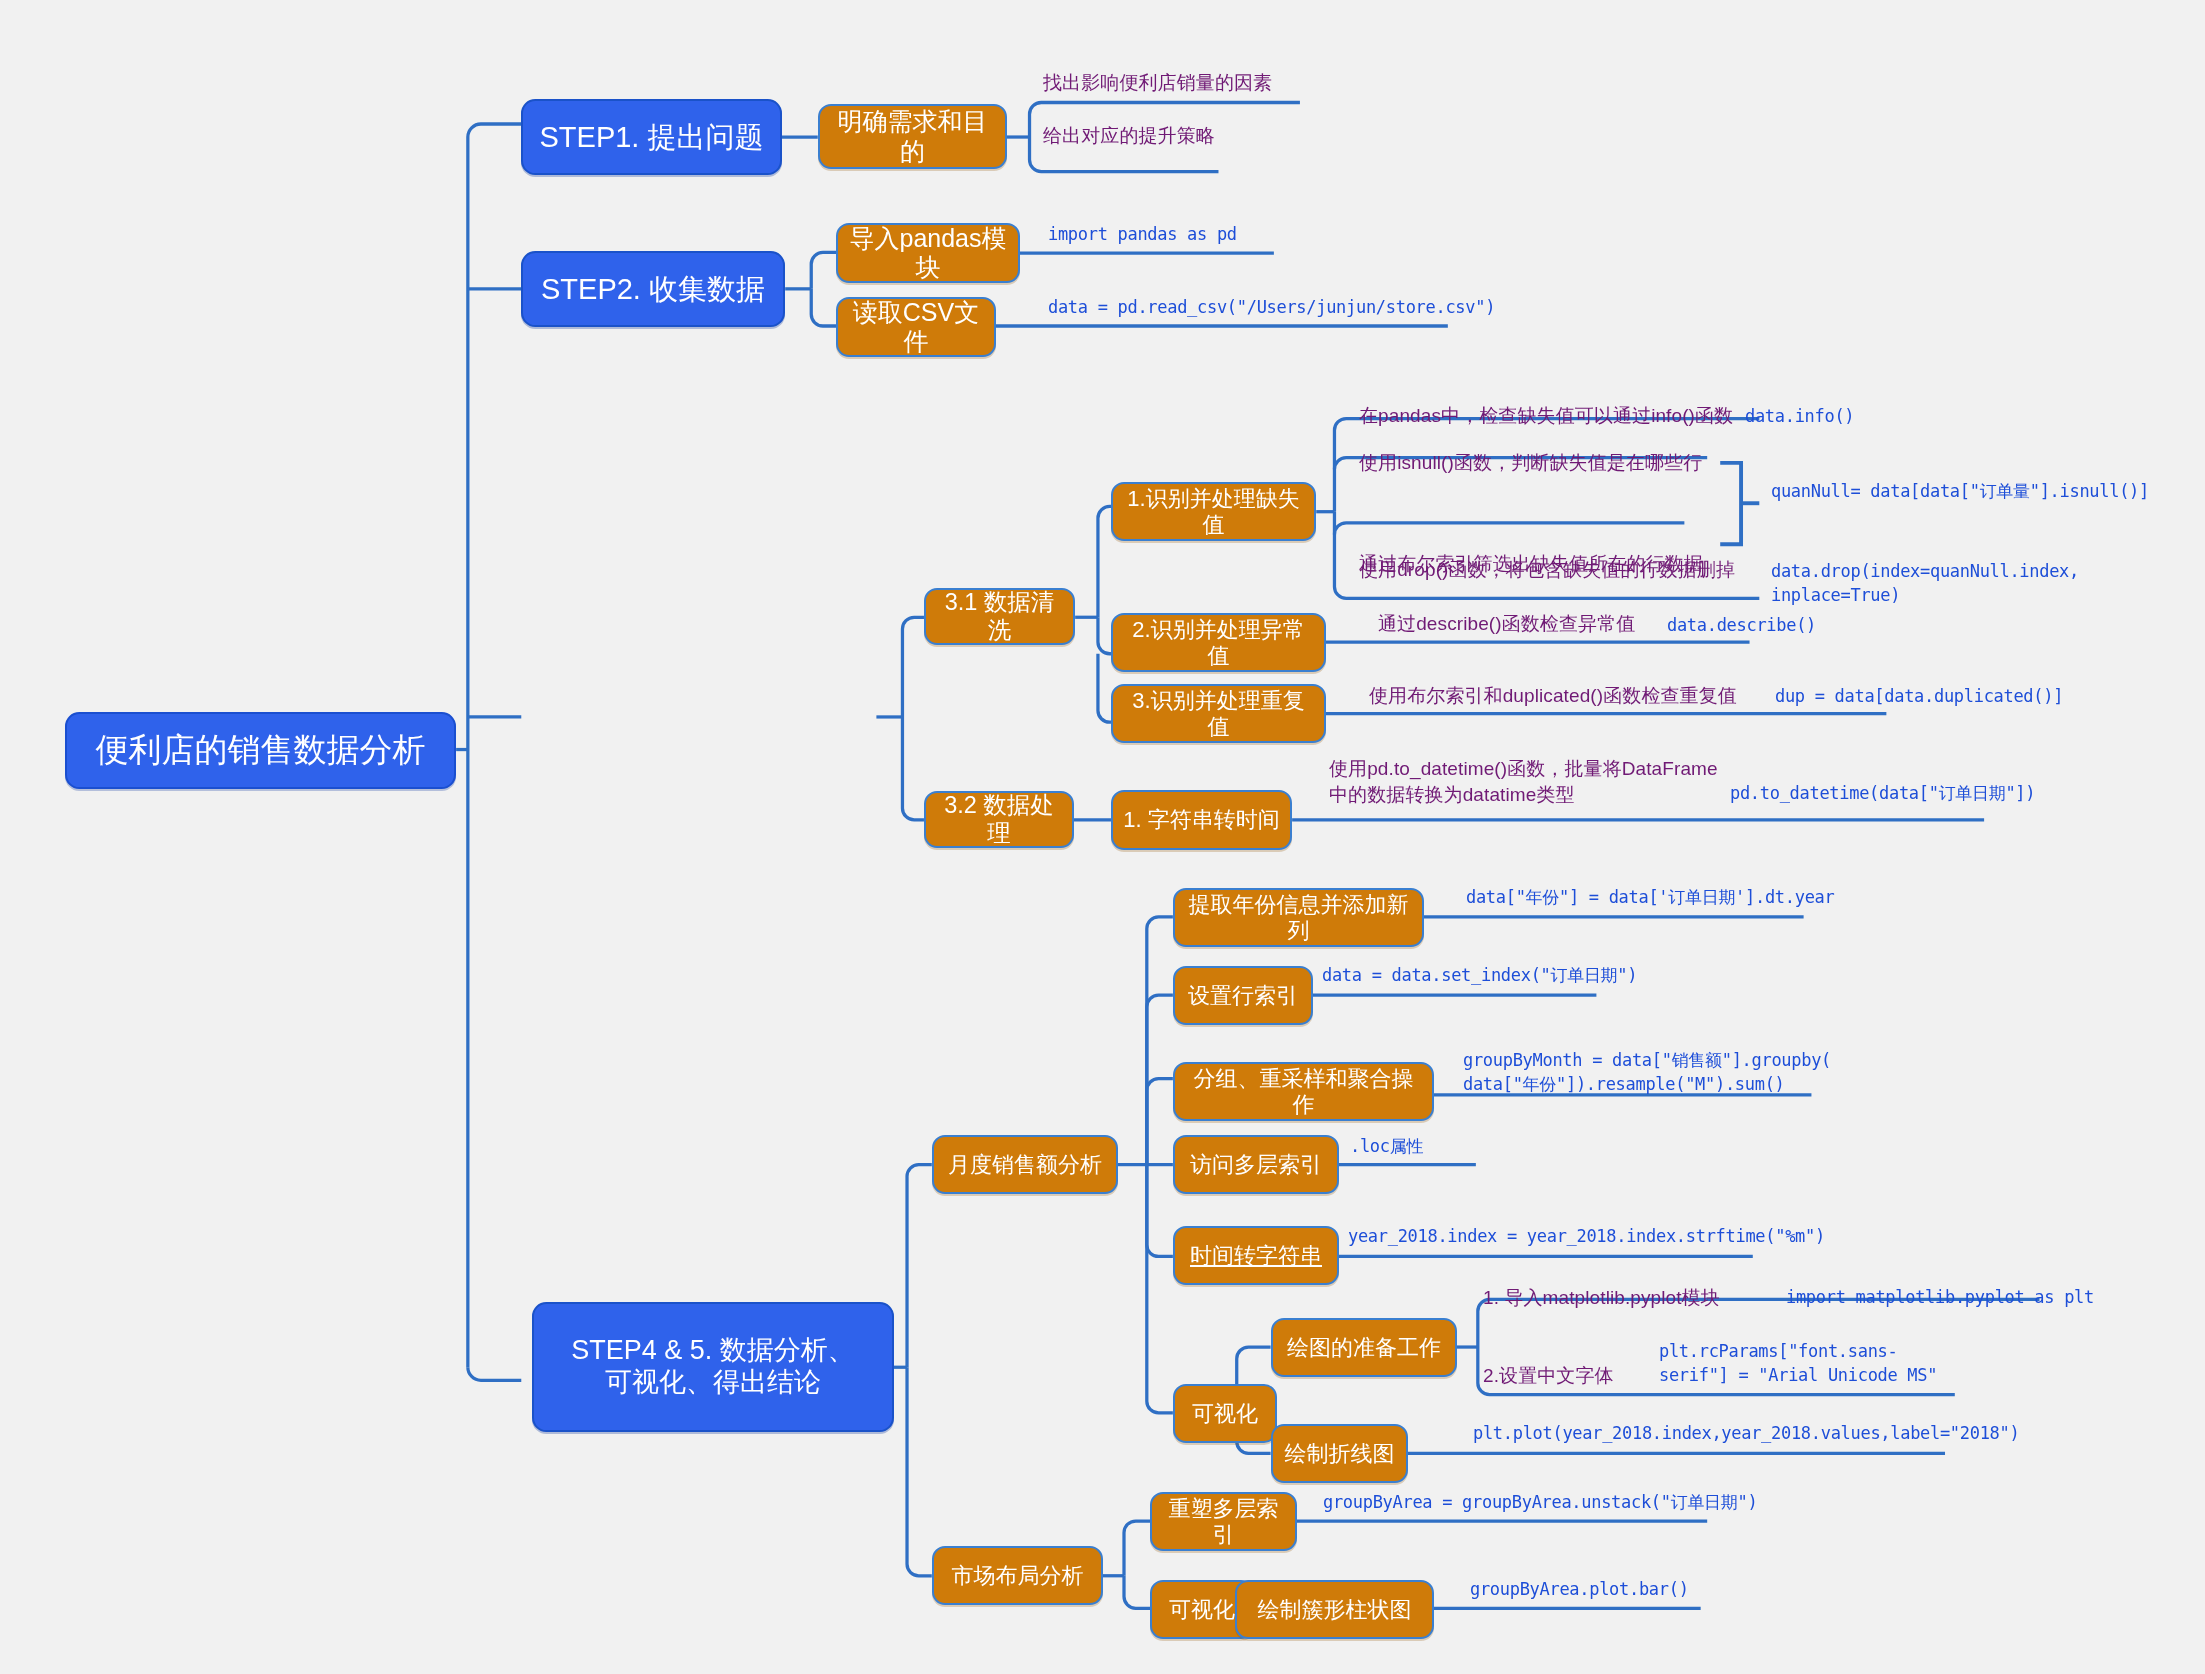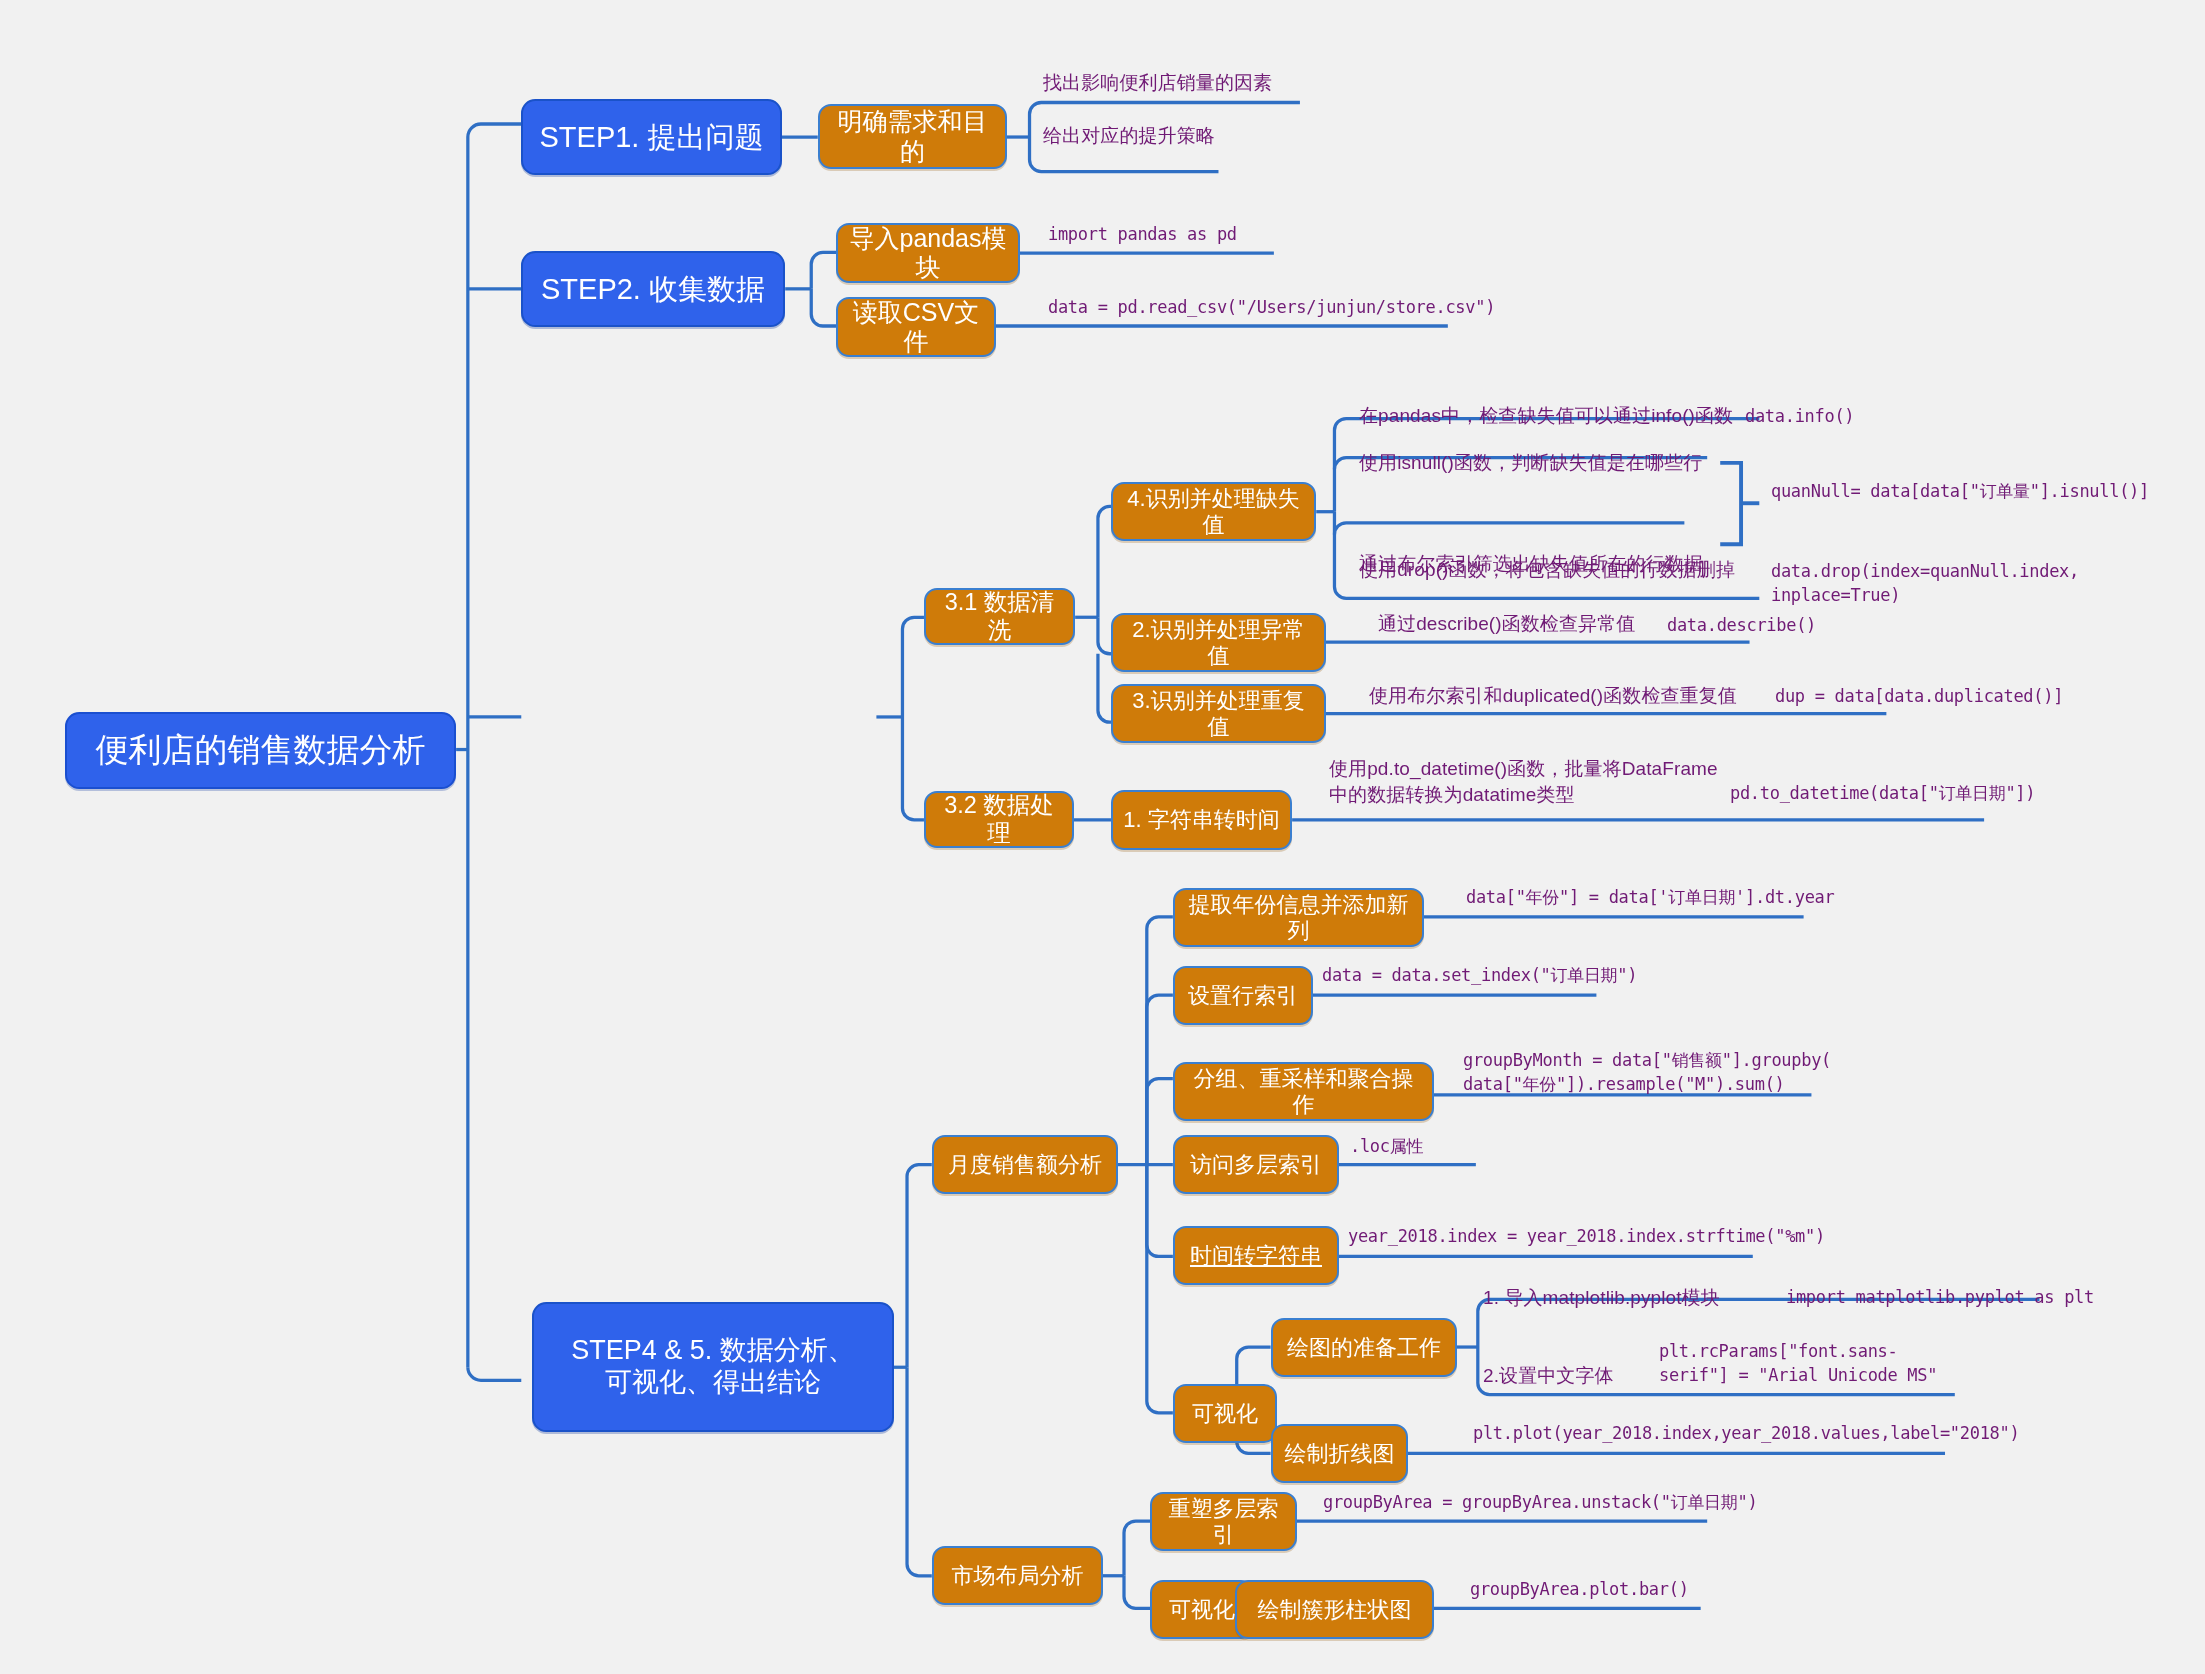--- a/index.html
+++ b/index.html
@@ -54,21 +54,21 @@
   .leaf{
     position:absolute;
     color:#701a75;
     font-size:19px;
     line-height:1.38;
     white-space:pre-line;
     letter-spacing:0.1px;
   }
   .code{
     position:absolute;
-    color:#701a75;
+    color:#1d4ed8;
     font-family:"DejaVu Sans Mono","Liberation Mono",monospace;
     font-size:17px;
     line-height:1.42;
     white-space:pre-line;
     letter-spacing:-0.3px;
   }
 </style>
 </head>
 <body>
 
@@ -194,21 +194,21 @@
   <div class="code" style="left:1048px;top:295px;">data = pd.read_csv("/Users/junjun/store.csv")</div>
 
   <div class="node sub" style="left:924px;top:588px;width:151px;height:57px;font-size:23.5px;">
     <span>3.1 数据清洗</span>
   </div>
   <div class="node sub" style="left:924px;top:791px;width:150px;height:57px;font-size:23.5px;">
     <span>3.2 数据处理</span>
   </div>
 
   <div class="node sub" style="left:1111px;top:482px;width:205px;height:59px;font-size:22px;">
-    <span>4.识别并处理缺失值</span>
+    <span>1.识别并处理缺失值</span>
   </div>
   <div class="leaf" style="left:1359px;top:403px;">在pandas中，检查缺失值可以通过info()函数</div>
   <div class="code" style="left:1745px;top:404px;">data.info()</div>
   <div class="leaf" style="left:1359px;top:450px;">使用isnull()函数，判断缺失值是在哪些行</div>
   <div class="code" style="left:1771px;top:479px;">quanNull= data[data["订单量"].isnull()]</div>
   <div class="leaf" style="left:1359px;top:515px;margin-top:36px;">通过布尔索引筛选出缺失值所在的行数据</div>
   <div class="leaf" style="left:1359px;top:557px;">使用drop()函数，将包含缺失值的行数据删掉</div>
   <div class="code" style="left:1771px;top:559px;">data.drop(index=quanNull.index, inplace=True)</div>
 
   <div class="node sub" style="left:1111px;top:613px;width:215px;height:59px;font-size:22px;">

